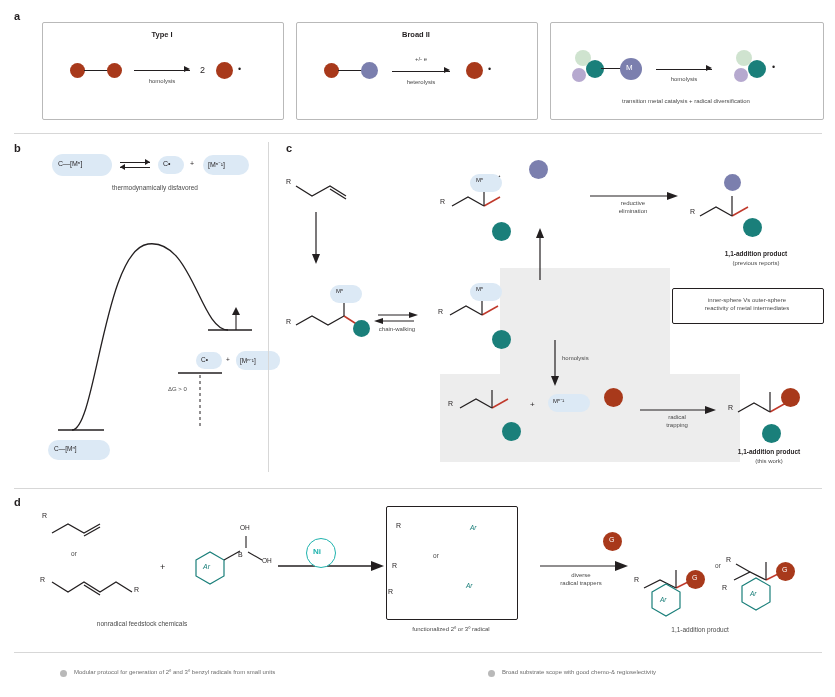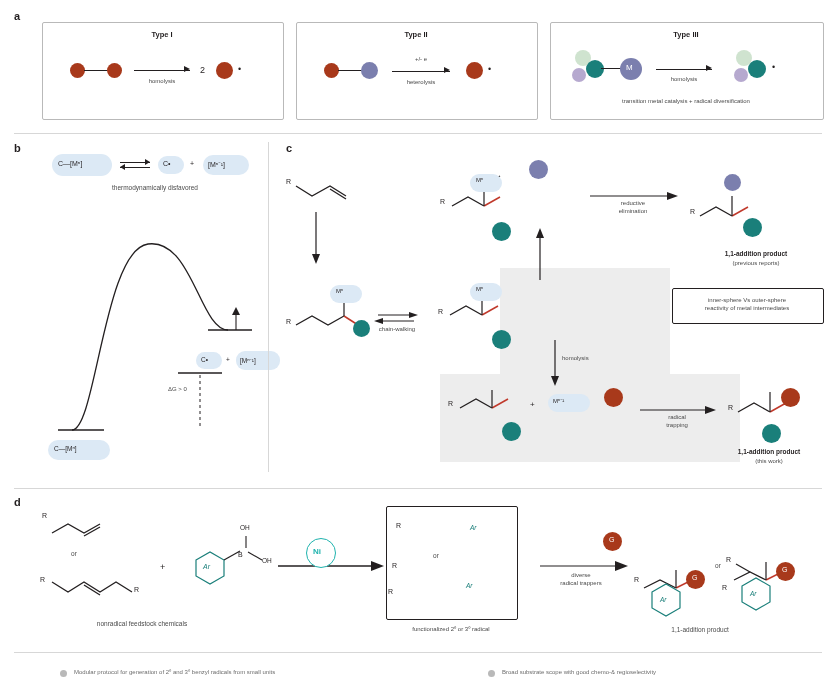--- a/index.html
+++ b/index.html
@@ -45,35 +45,34 @@
   <div class="arrow" style="left:134px;top:65px;width:56px;">
       <div class="ln"></div>
       <div class="hd"></div>
     </div>
   <div class="lbl" style="left:130px;top:78px;width:64px;">homolysis</div>
   <div class="txt" style="left:200px;top:65px;font-size:9px;">2</div>
   <div class="dot" style="left:216px;top:62px;width:17px;height:17px;background:#a8391b;"></div>
   <div class="txt" style="left:238px;top:64px;font-size:9px;">•</div>
 
   <div class="box" style="left:296px;top:22px;width:240px;height:96px;"></div>
-  <div class="ttl" style="left:296px;top:30px;width:240px;">Type II</div>
+  <div class="ttl" style="left:296px;top:30px;width:240px;">Broad II</div>
   <div class="dot" style="left:324px;top:63px;width:15px;height:15px;background:#a8391b;"></div>
   <div class="bond" style="left:338px;top:70px;width:24px;"></div>
   <div class="dot" style="left:361px;top:62px;width:17px;height:17px;background:#7b7fae;"></div>
   <div class="arrow" style="left:392px;top:66px;width:58px;">
       <div class="ln"></div>
       <div class="hd"></div>
     </div>
   <div class="lbl" style="left:390px;top:56px;width:62px;">+/- e</div>
   <div class="lbl" style="left:388px;top:79px;width:66px;">heterolysis</div>
   <div class="dot" style="left:466px;top:62px;width:17px;height:17px;background:#a8391b;"></div>
   <div class="txt" style="left:488px;top:64px;font-size:9px;">•</div>
 
   <div class="box" style="left:550px;top:22px;width:272px;height:96px;"></div>
-  <div class="ttl" style="left:550px;top:30px;width:272px;">Type III</div>
   <div class="dot" style="left:575px;top:50px;width:16px;height:16px;background:#cfe3cf;"></div>
   <div class="dot" style="left:572px;top:68px;width:14px;height:14px;background:#b6a9cf;"></div>
   <div class="dot" style="left:586px;top:60px;width:18px;height:18px;background:#1a7f7a;"></div>
   <div class="bond" style="left:601px;top:68px;width:22px;"></div>
   <div class="dot" style="left:620px;top:58px;width:22px;height:22px;background:#7b7fae;"></div>
   <div class="txt" style="left:626px;top:63px;font-size:8px;color:#fff;">M</div>
   <div class="arrow" style="left:656px;top:64px;width:56px;">
       <div class="ln"></div>
       <div class="hd"></div>
     </div>

